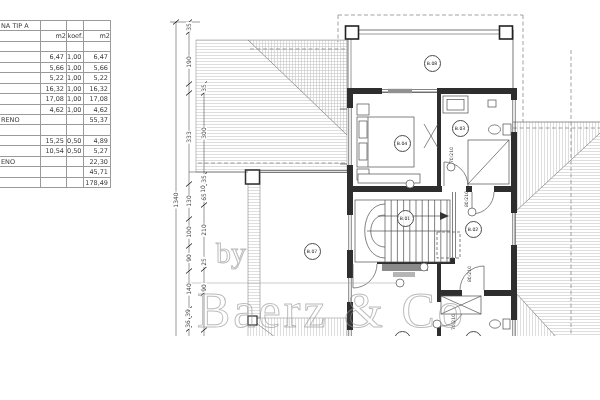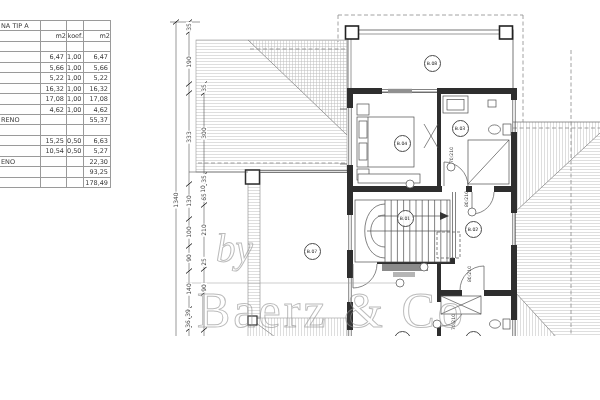--- a/index.html
+++ b/index.html
@@ -24,21 +24,21 @@
 
   
   .room{position:absolute;width:15px;height:15px;margin-left:-7.5px;margin-top:-7.5px;
     border:1px solid #4a4a4a;border-radius:50%;background:rgba(255,255,255,.88);
     font-size:4.6px;color:#222;display:flex;align-items:center;justify-content:center;}
 
   
   .wm{position:absolute;font-family:"Liberation Serif","DejaVu Serif",serif;
       color:rgba(255,255,255,0.08);-webkit-text-stroke:1px #949494;opacity:.62;
       white-space:nowrap;pointer-events:none;}
-  .wm-by{left:216px;top:226px;font-size:39px;font-style:italic;}
+  .wm-by{left:216px;top:236px;font-size:30px;}
   .wm-name{left:197px;top:281px;font-size:50px;letter-spacing:3px;}
   .wm-tag{left:183px;top:356px;font-size:15px;letter-spacing:11px;}
 </style>
 </head>
 <body>
 
 <div class="canvas">
 
   <svg width="600" height="400" viewBox="0 0 600 400">
     <defs>
@@ -318,33 +318,33 @@
       <div class="tc"></div>
       <div class="tc"></div>
       <div class="tc">55,37</div>
       <div class="tc lbl"></div>
       <div class="tc"></div>
       <div class="tc"></div>
       <div class="tc"></div>
       <div class="tc lbl"></div>
       <div class="tc">15,25</div>
       <div class="tc">0,50</div>
-      <div class="tc">6,63</div>
+      <div class="tc">4,89</div>
       <div class="tc lbl"></div>
       <div class="tc">10,54</div>
       <div class="tc">0,50</div>
       <div class="tc">5,27</div>
       <div class="tc lbl">ENO</div>
       <div class="tc"></div>
       <div class="tc"></div>
       <div class="tc">22,30</div>
       <div class="tc lbl"></div>
       <div class="tc"></div>
       <div class="tc"></div>
-      <div class="tc">93,25</div>
+      <div class="tc">45,71</div>
       <div class="tc lbl"></div>
       <div class="tc"></div>
       <div class="tc"></div>
       <div class="tc">178,49</div>
     </div>
 
   <div>
       <span class="dim" style="left: 176px; top: 200px;">1340</span>
       <span class="dim" style="left: 189px; top: 27px;">35</span>
       <span class="dim" style="left: 189px; top: 62px;">190</span>

